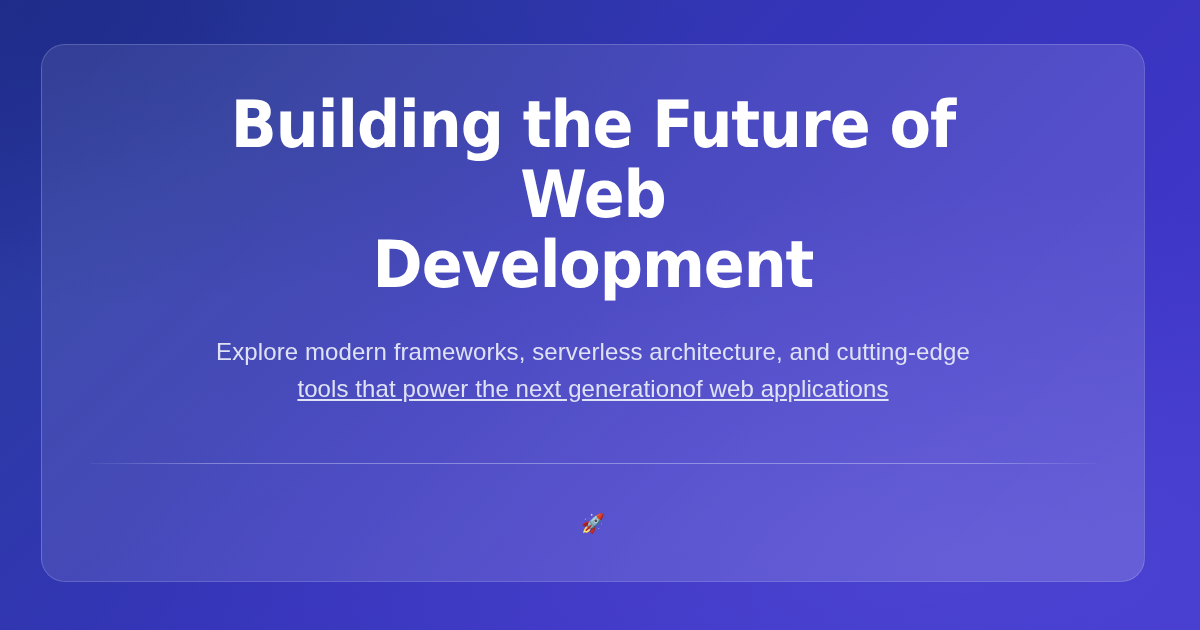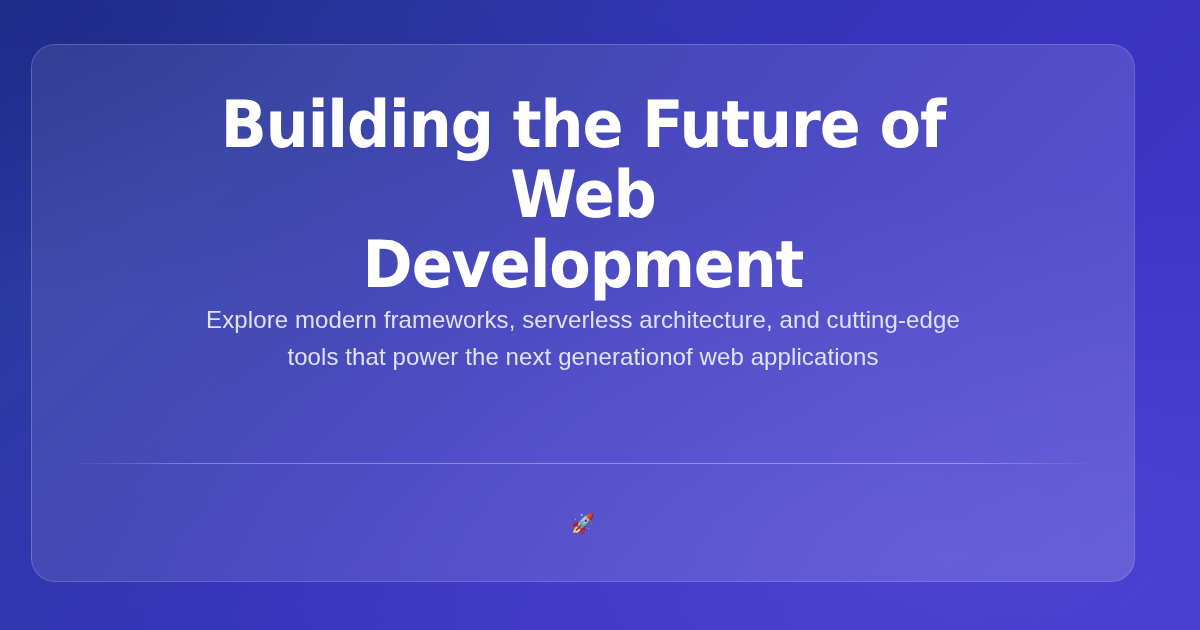--- a/index.html
+++ b/index.html
@@ -38,21 +38,21 @@
     inset: 0;
     background:
       radial-gradient(115% 95% at 78% 88%, rgba(104,94,230,0.30) 0%, rgba(104,94,230,0) 62%),
       radial-gradient(85% 75% at 8% 4%, rgba(20,32,120,0.40) 0%, rgba(20,32,120,0) 60%);
     pointer-events: none;
   }
 
   
   .card {
     position: absolute;
-    left: 31px;
+    left: 41px;
     top: 44px;
     width: 1104px;
     height: 538px;
     border-radius: 24px;
     border: 1px solid rgba(206,210,250,0.22);
     background:
       linear-gradient(135deg,
         rgba(255,255,255,0.085) 0%,
         rgba(255,255,255,0.10) 40%,
         rgba(255,255,255,0.135) 72%,
@@ -74,20 +74,21 @@
     font-weight: 700;
     line-height: 70px;
     letter-spacing: -1.2px;
     transform: scaleX(0.93);
     transform-origin: center top;
     text-rendering: geometricPrecision;
   }
 
   
   .subtitle {
+    margin-top: 32px;
     width: 880px;
     text-align: center;
     color: #dfe2f5;
     font-size: 24px;
     font-weight: 400;
     line-height: 37px;
     letter-spacing: 0.1px;
   }
 
   
@@ -132,21 +133,21 @@
 
   <div class="card">
 
     <h1 class="title">
       <span style="display: block;">Building the Future of Web</span>
       <span style="display: block;">Development</span>
     </h1>
 
     <p class="subtitle">
       <span style="display: block;">Explore modern frameworks, serverless architecture, and cutting-edge</span>
-      <span style="display: block;">tools that power the next generationof web applications</span>
+      <span style="display: block; text-decoration: underline;">tools that power the next generationof web applications</span>
     </p>
 
     <div class="spacer"></div>
 
     <div class="divider"></div>
 
     <div class="footer">
       <span class="rocket">🚀</span>
     </div>
 

